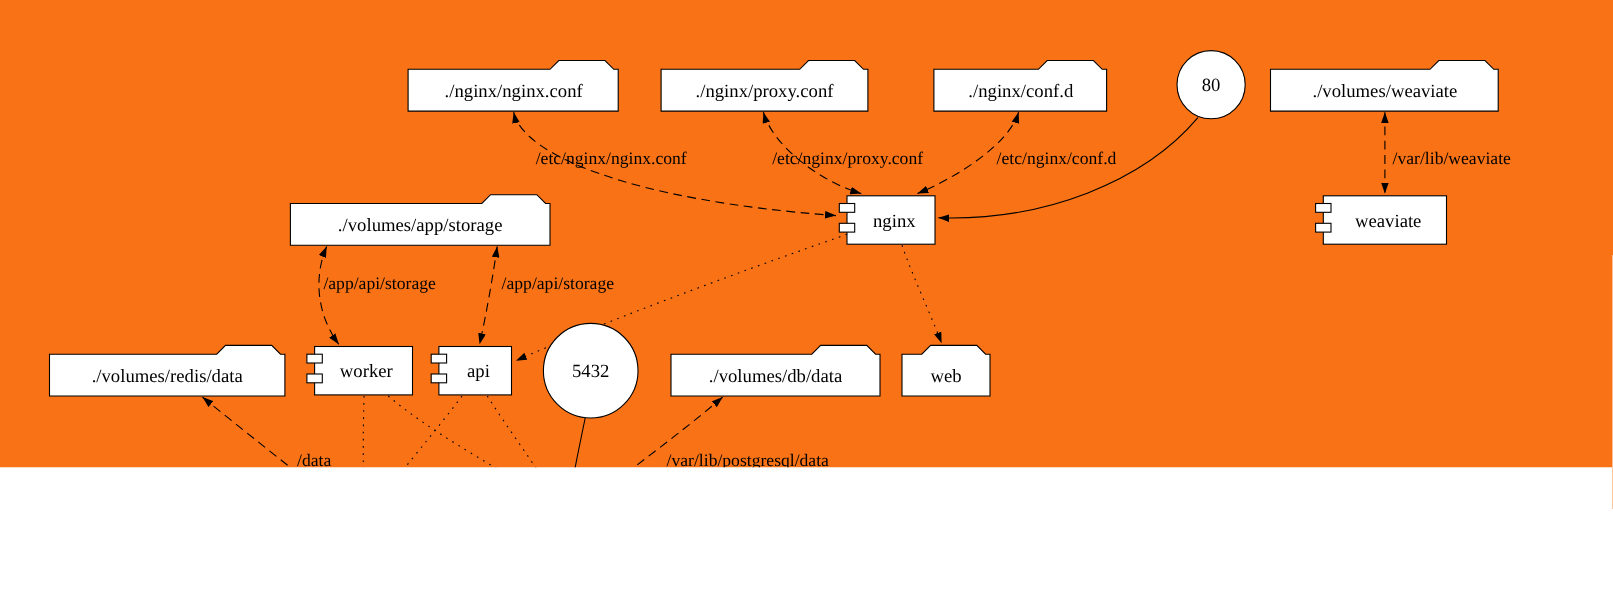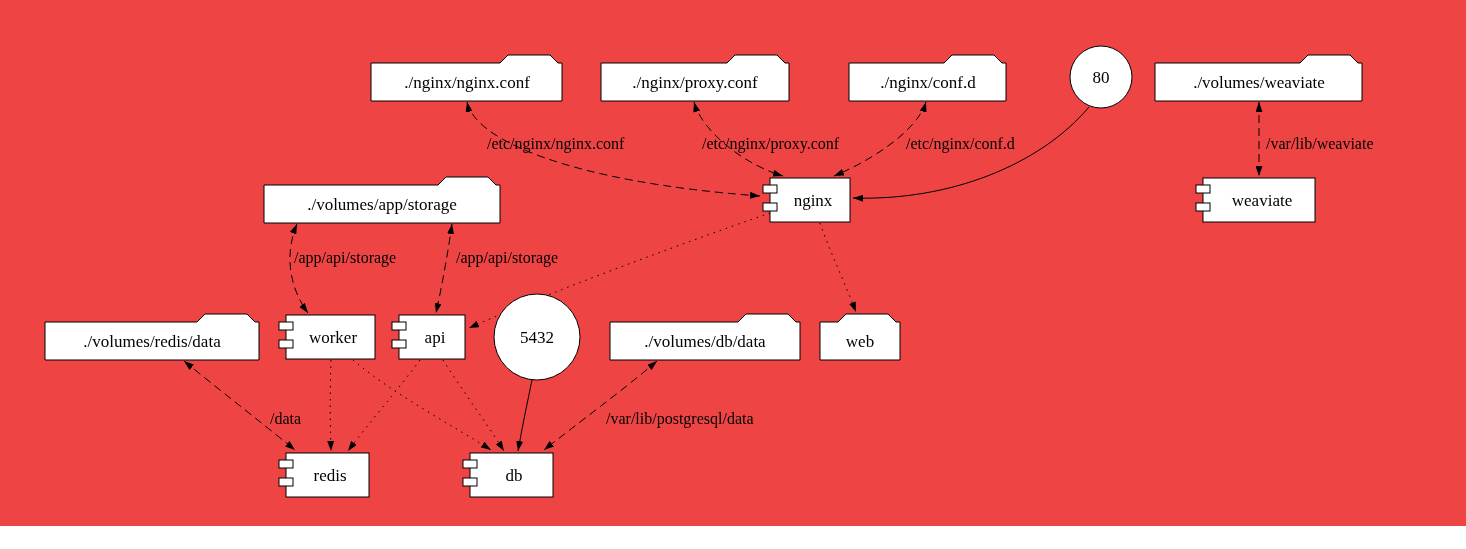--- a/index.html
+++ b/index.html
@@ -3,22 +3,22 @@
 <meta charset="utf-8">
 <style>
   html, body {
     margin: 0;
     padding: 0;
     background: #ffffff;
   }
   .diagram-wrap {
     position: relative;
     width: 1466px;
-    height: 526px;
-    background: #ef4444;
+    height: 425px;
+    background: #f97316;
     overflow: hidden;
     text-decoration: underline;
   }
   svg { display: block; }
   .node-shape {
     fill: #ffffff;
     stroke: #000000;
     stroke-width: 1;
   }
   .node-label {

